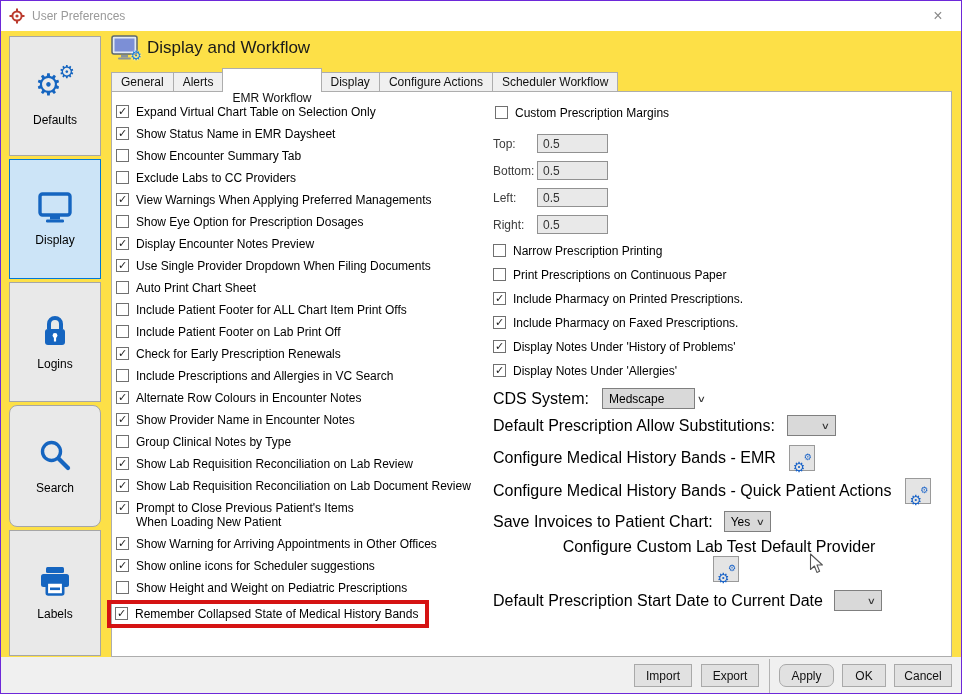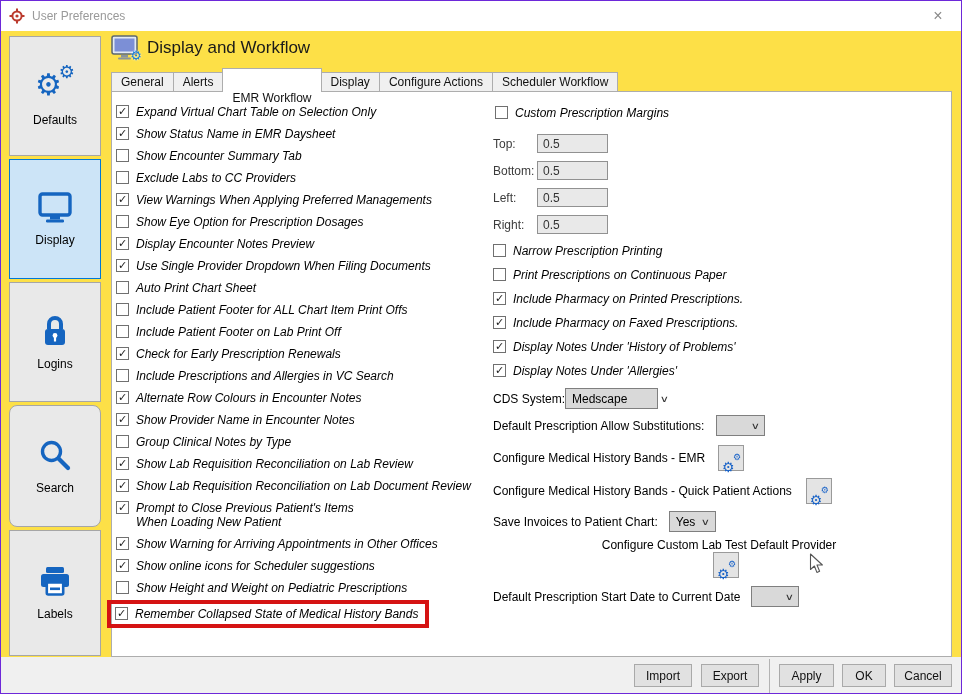--- a/index.html
+++ b/index.html
@@ -46,34 +46,34 @@
            background: #fff; border: 1px solid #adadad; z-index: 2; }
 
   .left-col  { position: absolute; left: 4px;  top: 13px; width: 372px; }
   .right-col { position: absolute; left: 381px; top: 14px; width: 452px; }
 
   .check-row { display: flex; align-items: flex-start; margin-bottom: 8px; width: fit-content; }
   .right-col .check-row { margin-bottom: 10px; }
   .checkbox { width: 13px; height: 13px; flex: none; border: 1px solid #707070; background: #fff;
               display: inline-flex; align-items: center; justify-content: center;
               font-size: 11px; line-height: 11px; color: #1a1a1a; }
-  .check-label { font-size: 12px; line-height: 14px; color: #000; margin-left: 7px; white-space: pre; font-style: italic; }
+  .check-label { font-size: 12px; line-height: 14px; color: #000; margin-left: 7px; white-space: pre; }
 
   .check-row.highlighted { border: 4px solid #d51313; padding: 3px 7px 3px 4px;
                            margin: -3px 0 0 -9px; }
 
   
   .margin-row { display: flex; align-items: center; margin-bottom: 8px; margin-top: 0; }
   .margin-row .m-label { width: 44px; font-size: 12px; color: #3c3c3c; }
   .m-field { width: 71px; height: 19px; background: #e9e9e9; border: 1px solid #919191;
              font-size: 12px; color: #333; padding: 2px 5px; }
 
   
   .combo-row { display: flex; align-items: center; margin-bottom: 6px; }
-  .combo-label { font-size: 12px; color: #000; white-space: pre; }
+  .combo-label { font-size: 16px; color: #000; white-space: pre; }
   .dropdown { display: inline-flex; align-items: center; justify-content: space-between;
               background: #d9d9d9; border: 1px solid #7f7f7f; height: 21px; padding: 0 6px;
               font-size: 12px; color: #000; }
   .chevron { font-size: 9px; color: #333; margin-left: 6px; transform: scaleX(1.4); }
 
   .gear-btn { width: 26px; height: 26px; background: #e4e4e4; border: 1px solid #9a9a9a;
               position: relative; flex: none; color: #1b64c8; }
   .gear-btn .gear-big { font-size: 14px; left: 3px; top: 6px; }
   .gear-btn .gear-small { font-size: 9px; right: 2px; top: 2px; }
 
@@ -314,21 +314,21 @@
             <span class="check-label">Display Notes Under 'History of Problems'</span>
           </div>
           <div class="check-row">
             <span class="checkbox">✓</span>
             <span class="check-label">Display Notes Under 'Allergies'</span>
           </div>
         </div>
 
       <div class="combo-row" style="margin-top:5px;">
         <span class="combo-label">CDS System:</span>
-        <span class="dropdown" style="width:93px; margin-left:0;gap:28px;">
+        <span class="dropdown" style="width:93px; margin-left:13px;gap:28px;">
           <span>Medscape</span>
           <span class="chevron">∨</span>
         </span>
       </div>
 
       <div class="combo-row" style="margin-bottom:9px;">
         <span class="combo-label">Default Prescription Allow Substitutions:</span>
         <span class="dropdown" style="width:49px; margin-left:12px;">
           <span></span>
           <span class="chevron">∨</span>
@@ -375,21 +375,21 @@
         </span>
       </div>
 
     </div>
   </div>
 
   <div class="footer">
     <button class="btn" style="left:633px; width:58px;">Import</button>
     <button class="btn" style="left:700px; width:58px;">Export</button>
     <span class="footer-divider"></span>
-    <button class="btn" style="left:778px; width:55px;">Apply</button>
+    <button class="btn" style="left:778px; width:55px;border-radius:7px;">Apply</button>
     <button class="btn" style="left:841px; width:44px;">OK</button>
     <button class="btn" style="left:893px; width:58px;">Cancel</button>
   </div>
 
   <svg class="cursor" width="15" height="21" viewBox="0 0 15 21">
     <path d="M1.5 1 L1.5 16.5 L5.4 13 L7.9 19.4 L10.6 18.2 L8 12 L13.4 12 Z" fill="#ffffff" stroke="#555" stroke-width="1.1" stroke-linejoin="round"></path>
   </svg>
 
 </div>
 

